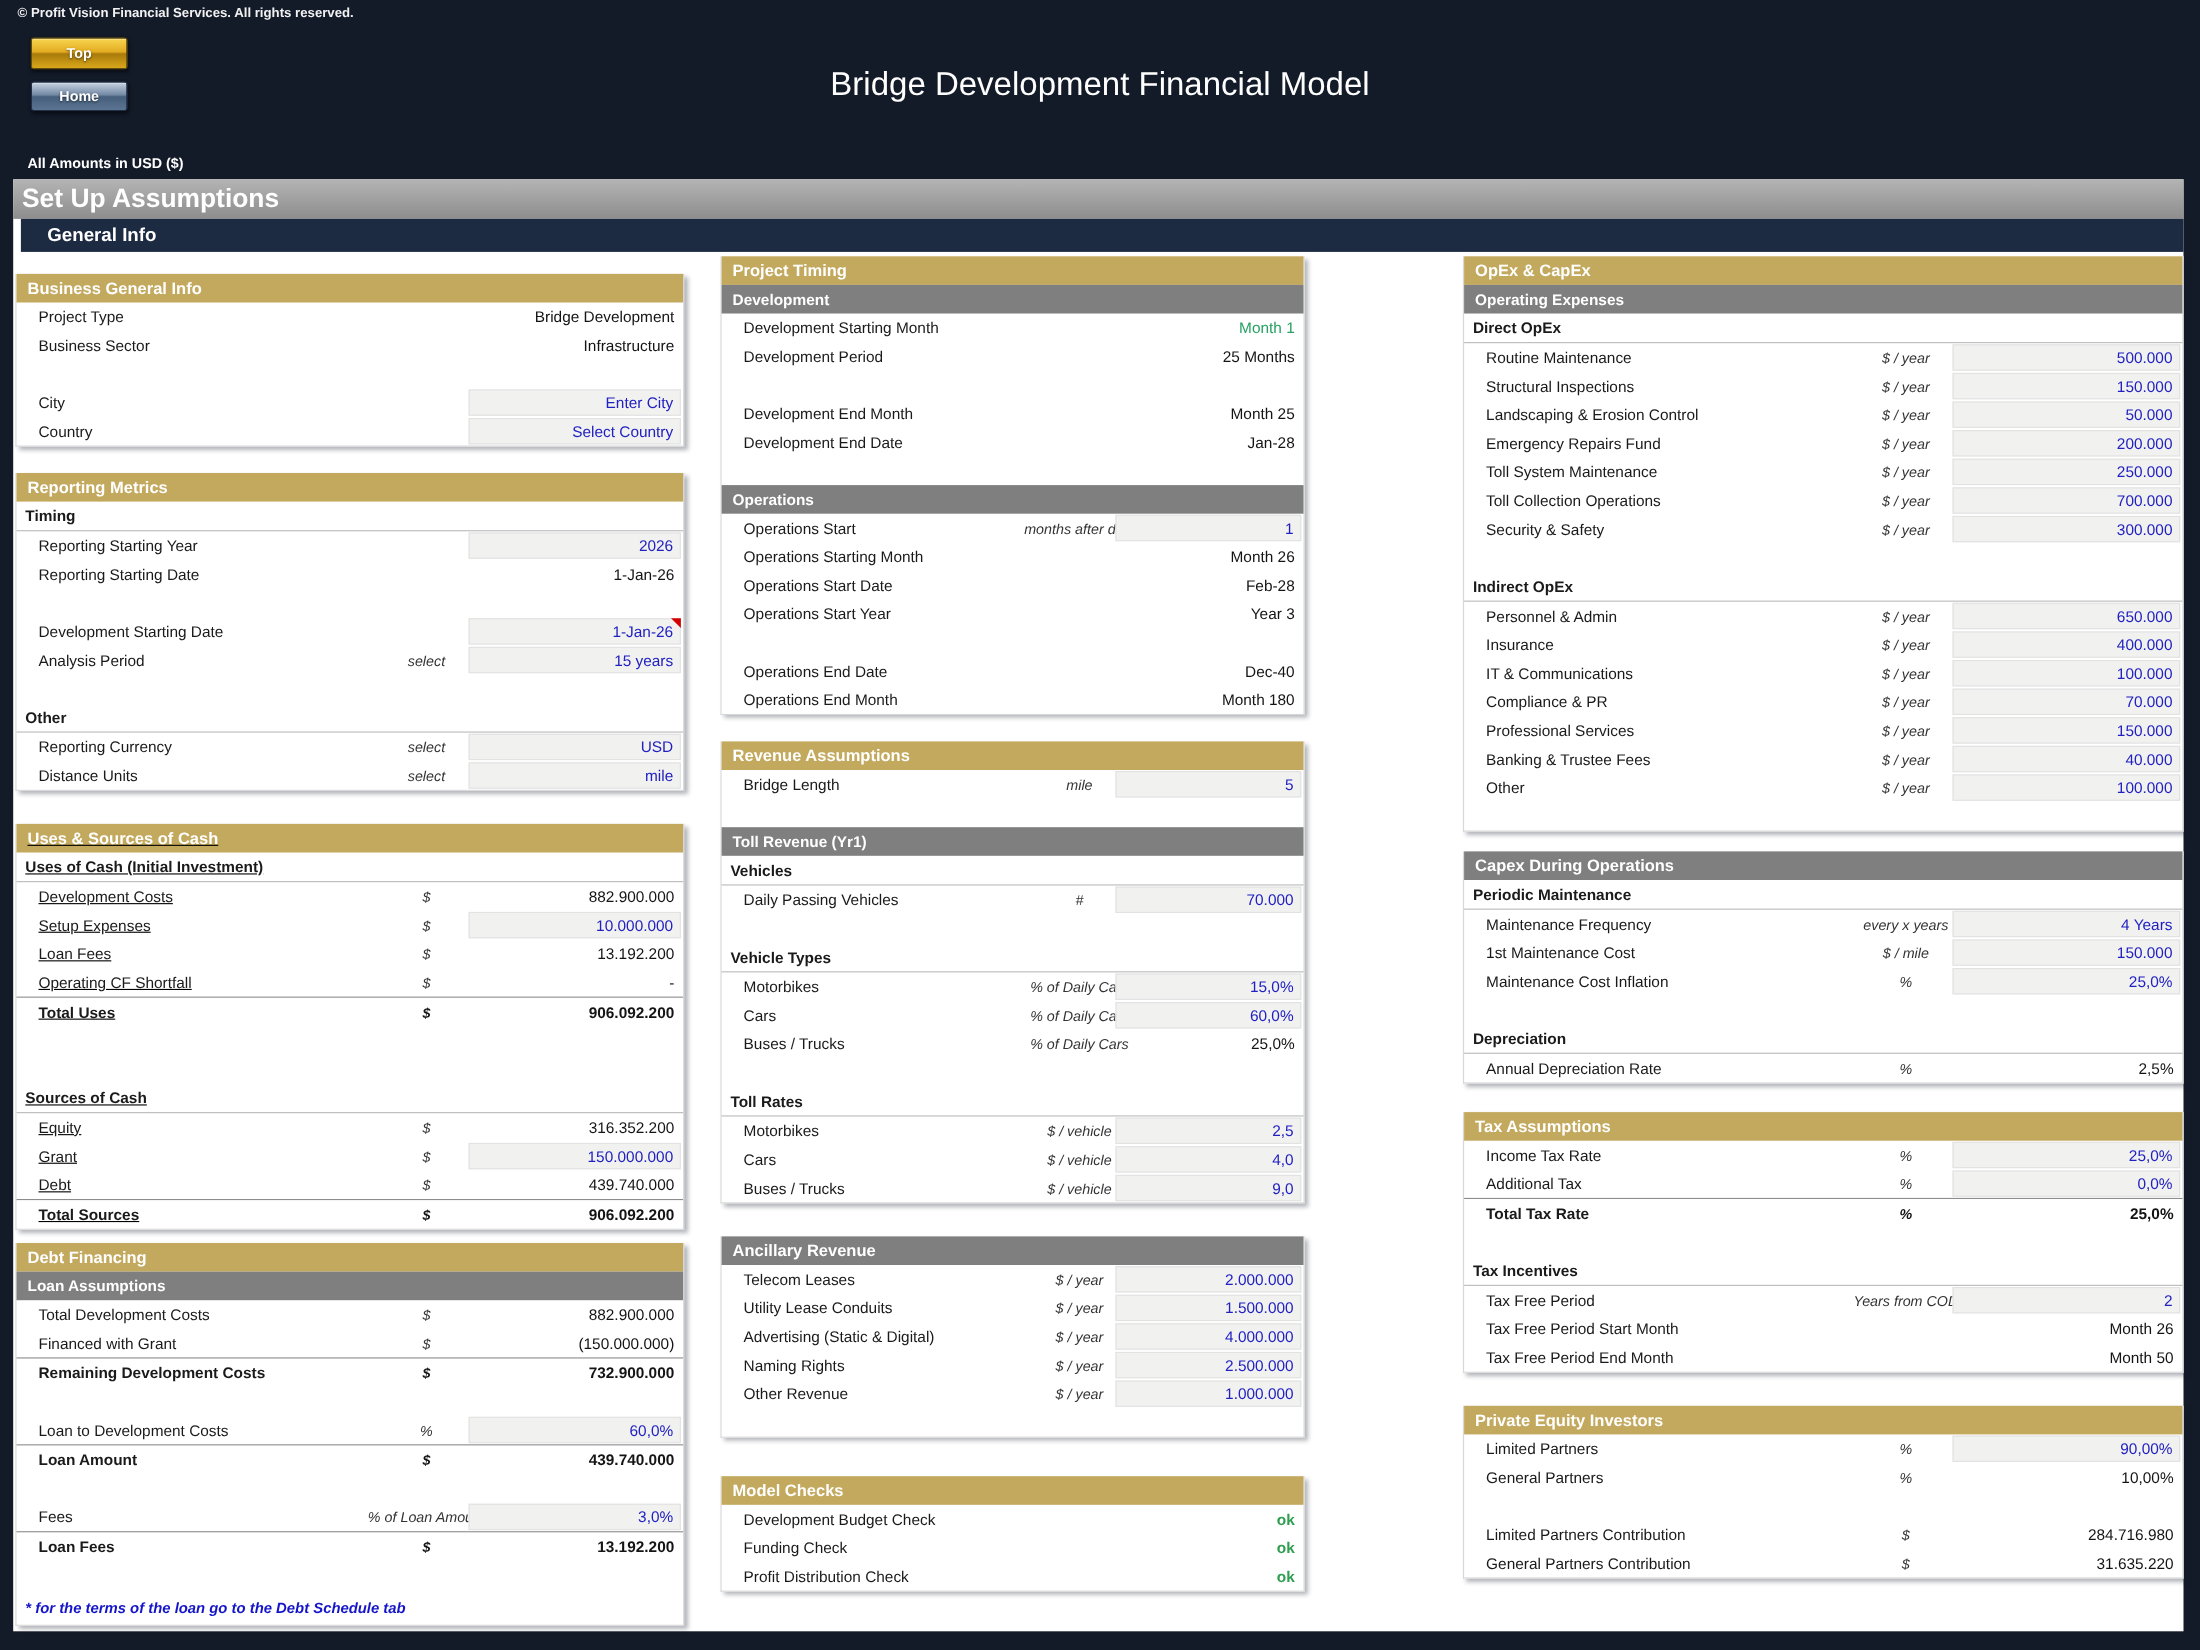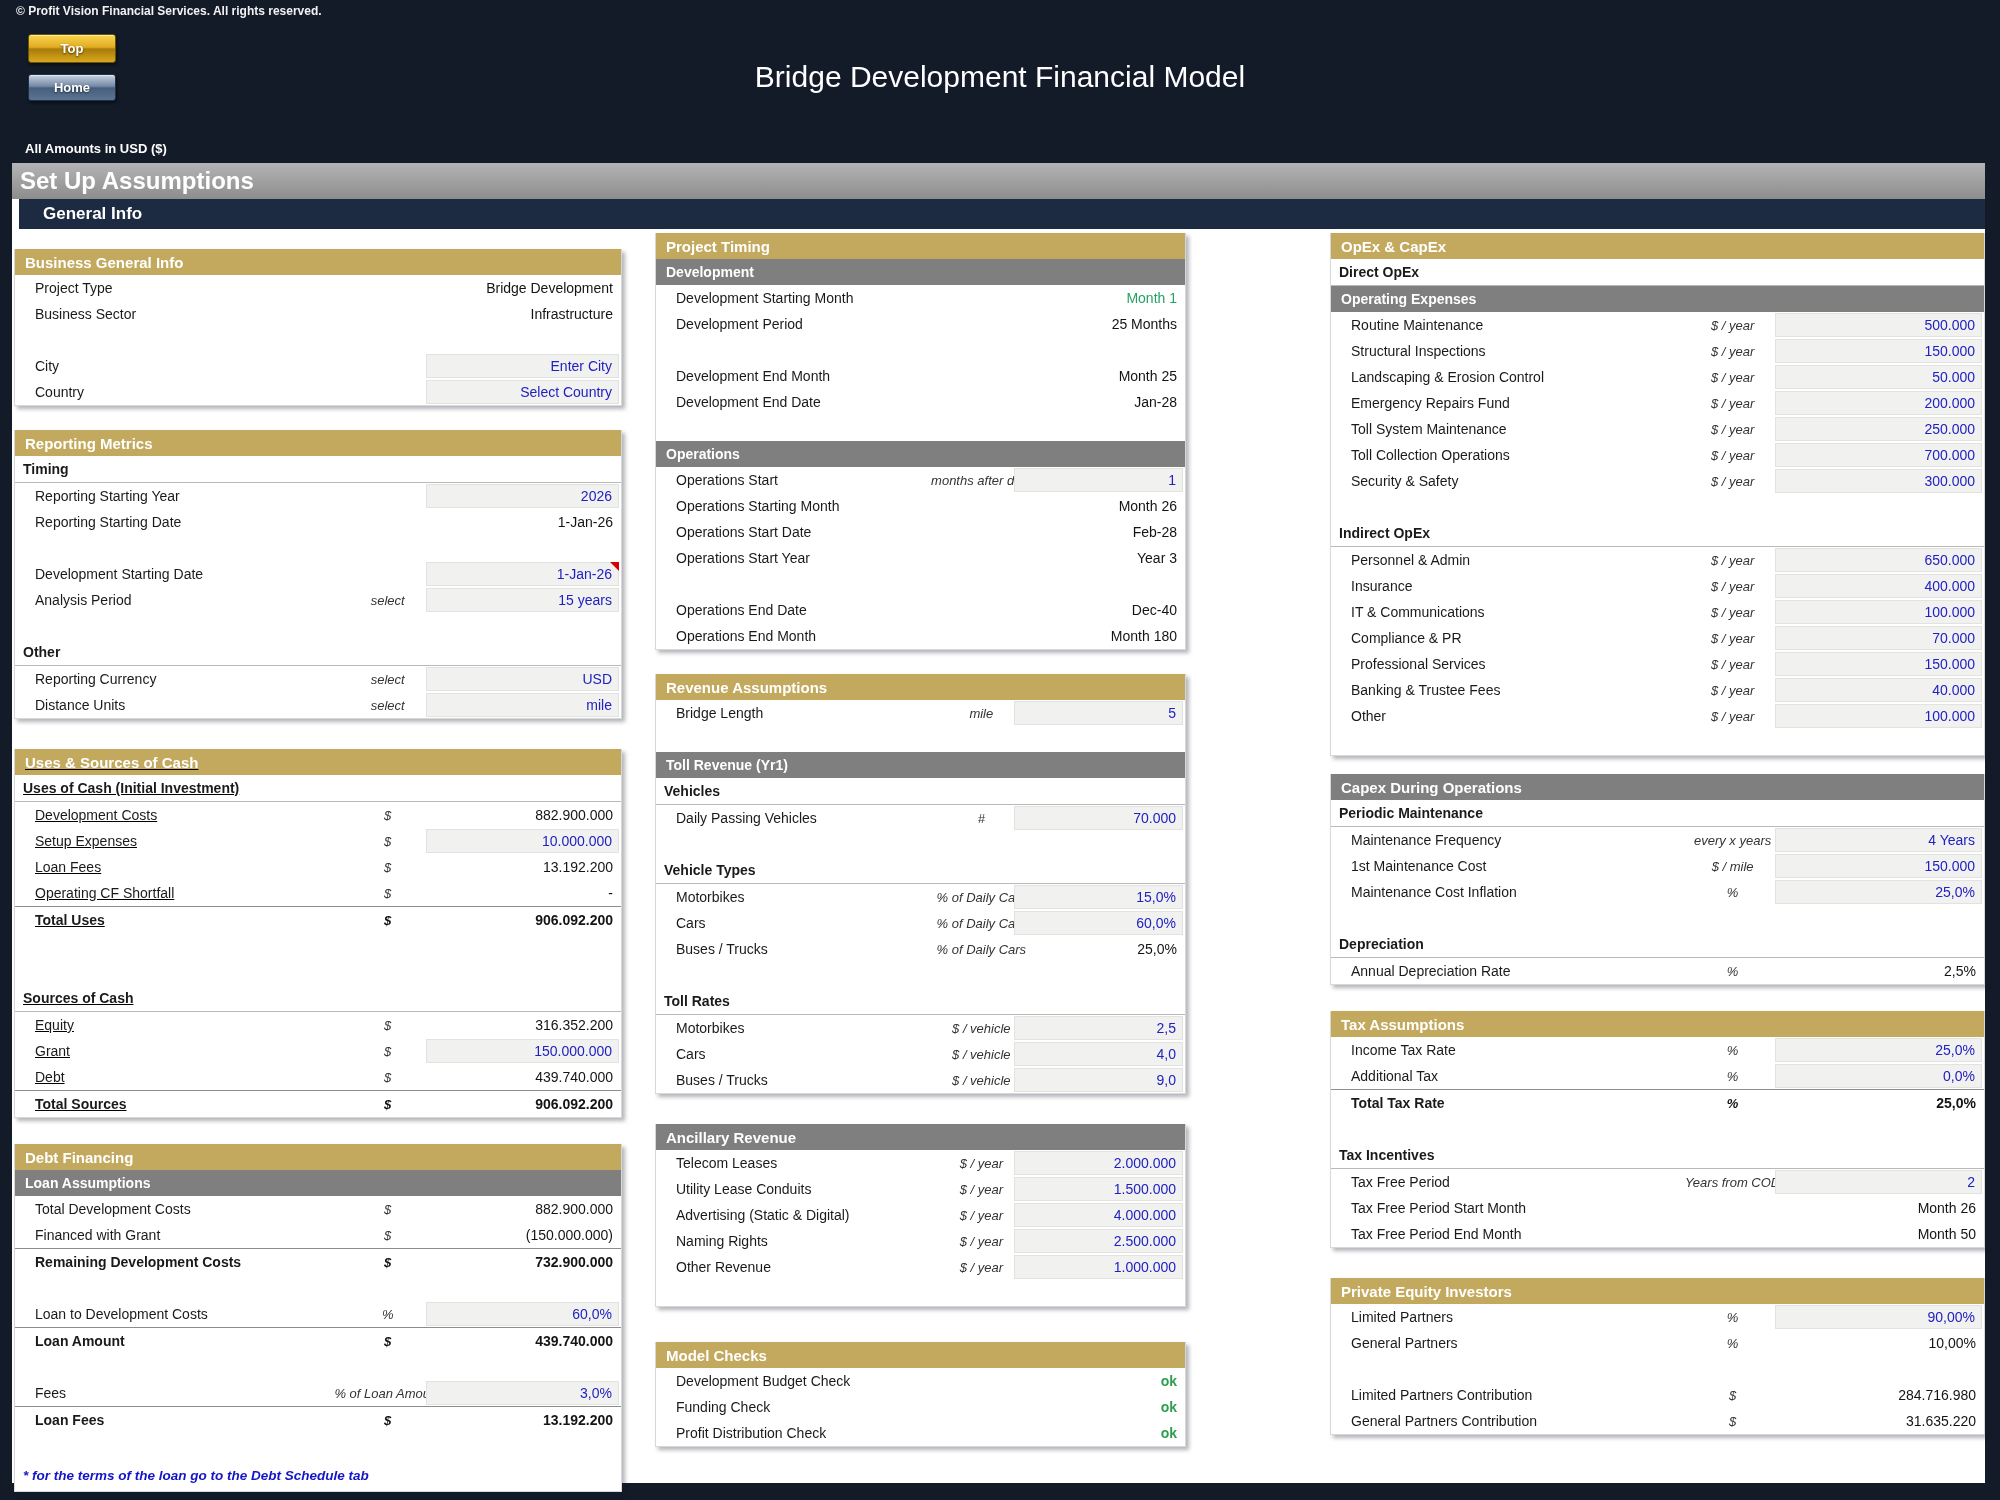--- a/index.html
+++ b/index.html
@@ -216,21 +216,21 @@
             </div>
           </div>
           <div class="row topline">
             <span class="lb bold">Total Sources</span>
             <span class="un bold">$</span>
             <div class="vz">
               <span class="val c-black bold">906.092.200</span>
             </div>
           </div>
         </div>
-        <div class="panel" style="margin-top: 26px;">
+        <div class="panel" style="margin-top: 12px;">
           <div class="phead gold">Debt Financing</div>
           <div class="row grayhead">Loan Assumptions</div>
           <div class="row">
             <span class="lb">Total Development Costs</span>
             <span class="un">$</span>
             <div class="vz">
               <span class="val c-black">882.900.000</span>
             </div>
           </div>
           <div class="row">
@@ -480,24 +480,24 @@
             <span class="lb">Profit Distribution Check</span>
             <div class="vz">
               <span class="val c-ok">ok</span>
             </div>
           </div>
         </div>
       </div>
       <div class="col col3">
         <div class="panel" style="margin-top: 0px;">
           <div class="phead gold">OpEx &amp; CapEx</div>
+          <div class="row grayhead">Operating Expenses</div>
           <div class="row subbold">
             <span class="lb">Direct OpEx</span>
           </div>
-          <div class="row grayhead">Operating Expenses</div>
           <div class="row">
             <span class="lb">Routine Maintenance</span>
             <span class="un">$ / year</span>
             <div class="vz box">
               <span class="val c-blue">500.000</span>
             </div>
           </div>
           <div class="row">
             <span class="lb">Structural Inspections</span>
             <span class="un">$ / year</span>

